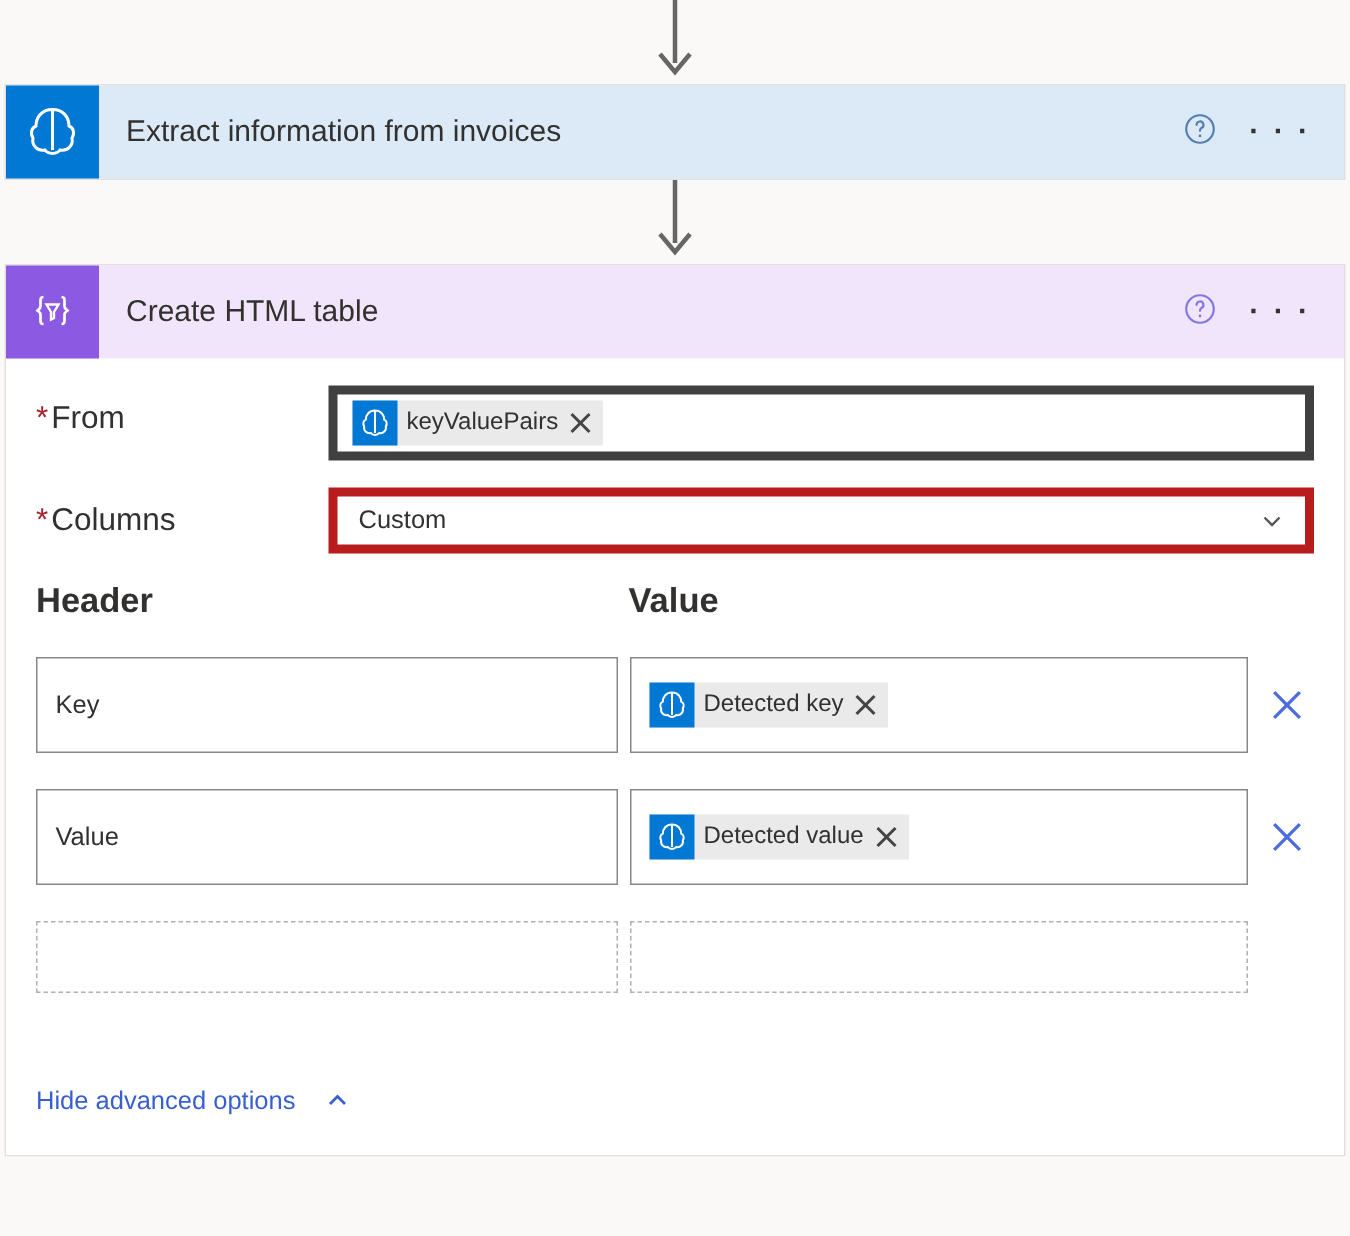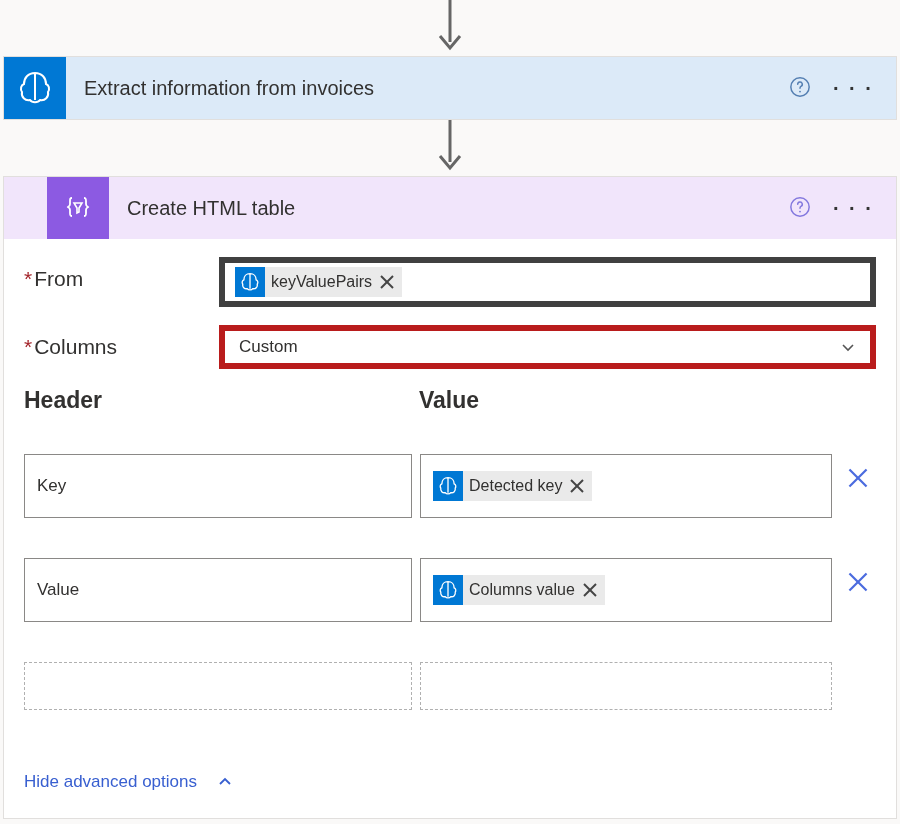--- a/index.html
+++ b/index.html
@@ -48,21 +48,21 @@
     align-items: center;
     gap: 22px;
     padding-right: 22px;
   }
 
   
   .card-blue .card-header { background: #dceaf8; }
   .card-blue .hdr-icon { background: #0078d4; }
 
   
-  .card-purple .card-header { background: #f1e5fb; padding-left: 43px; }
+  .card-purple .card-header { background: #f1e5fb; }
   .card-purple .hdr-icon { background: #8c5ae2; }
 
   .help-icon { width:22px; height:22px; color:#8378de; }
   .help-icon.blue { color:#547fb2; }
   .dots { letter-spacing: 2px; font-size: 20px; font-weight:600; color:#333; line-height:1; }
 
   .card-body {
     padding: 18px 20px 26px 20px;
     background:#fff;
   }
@@ -132,21 +132,20 @@
     gap: 8px;
   }
   .col-row .cellbox {
     border: 1px solid #8a8886;
     flex:1;
     min-height:54px;
     display:flex;
     align-items:center;
     padding: 16px 12px;
     font-size:17px;
-    margin-top:16px;
   }
   .col-row .c1 { width: 388px; flex:initial; }
   .col-row .del {
     width:36px;
     display:flex;
     align-items:center;
     justify-content:center;
     font-size:24px;
     color:#4b6bdf;
   }
@@ -302,21 +301,21 @@
       <div class="cellbox c1">
           <span>Value</span>
         </div>
       <div class="cellbox">
         <span class="token">
           <span class="ticon">
             <svg viewBox="0 0 36 36" width="20" height="20">
                 <path d="M18 3 C11 3 7 8 7 14 C4 15 3 19 5 22 C4 27 8 31 13 30 C15 33 21 33 23 30 C28 31 32 27 31 22 C33 19 32 15 29 14 C29 8 25 3 18 3 Z M18 3 L18 30" fill="none" stroke="#fff" stroke-width="2.4"></path>
               </svg>
           </span>
-          <span class="tname">Columns value</span>
+          <span class="tname">Detected value</span>
           <span class="tx">
             <svg width="18" height="18" viewBox="0 0 18 18">
                 <line x1="3" y1="3" x2="15" y2="15" stroke="#444" stroke-width="2"></line>
                 <line x1="15" y1="3" x2="3" y2="15" stroke="#444" stroke-width="2"></line>
               </svg>
           </span>
         </span>
       </div>
       <div class="del">
         <svg width="22" height="22" viewBox="0 0 18 18">

